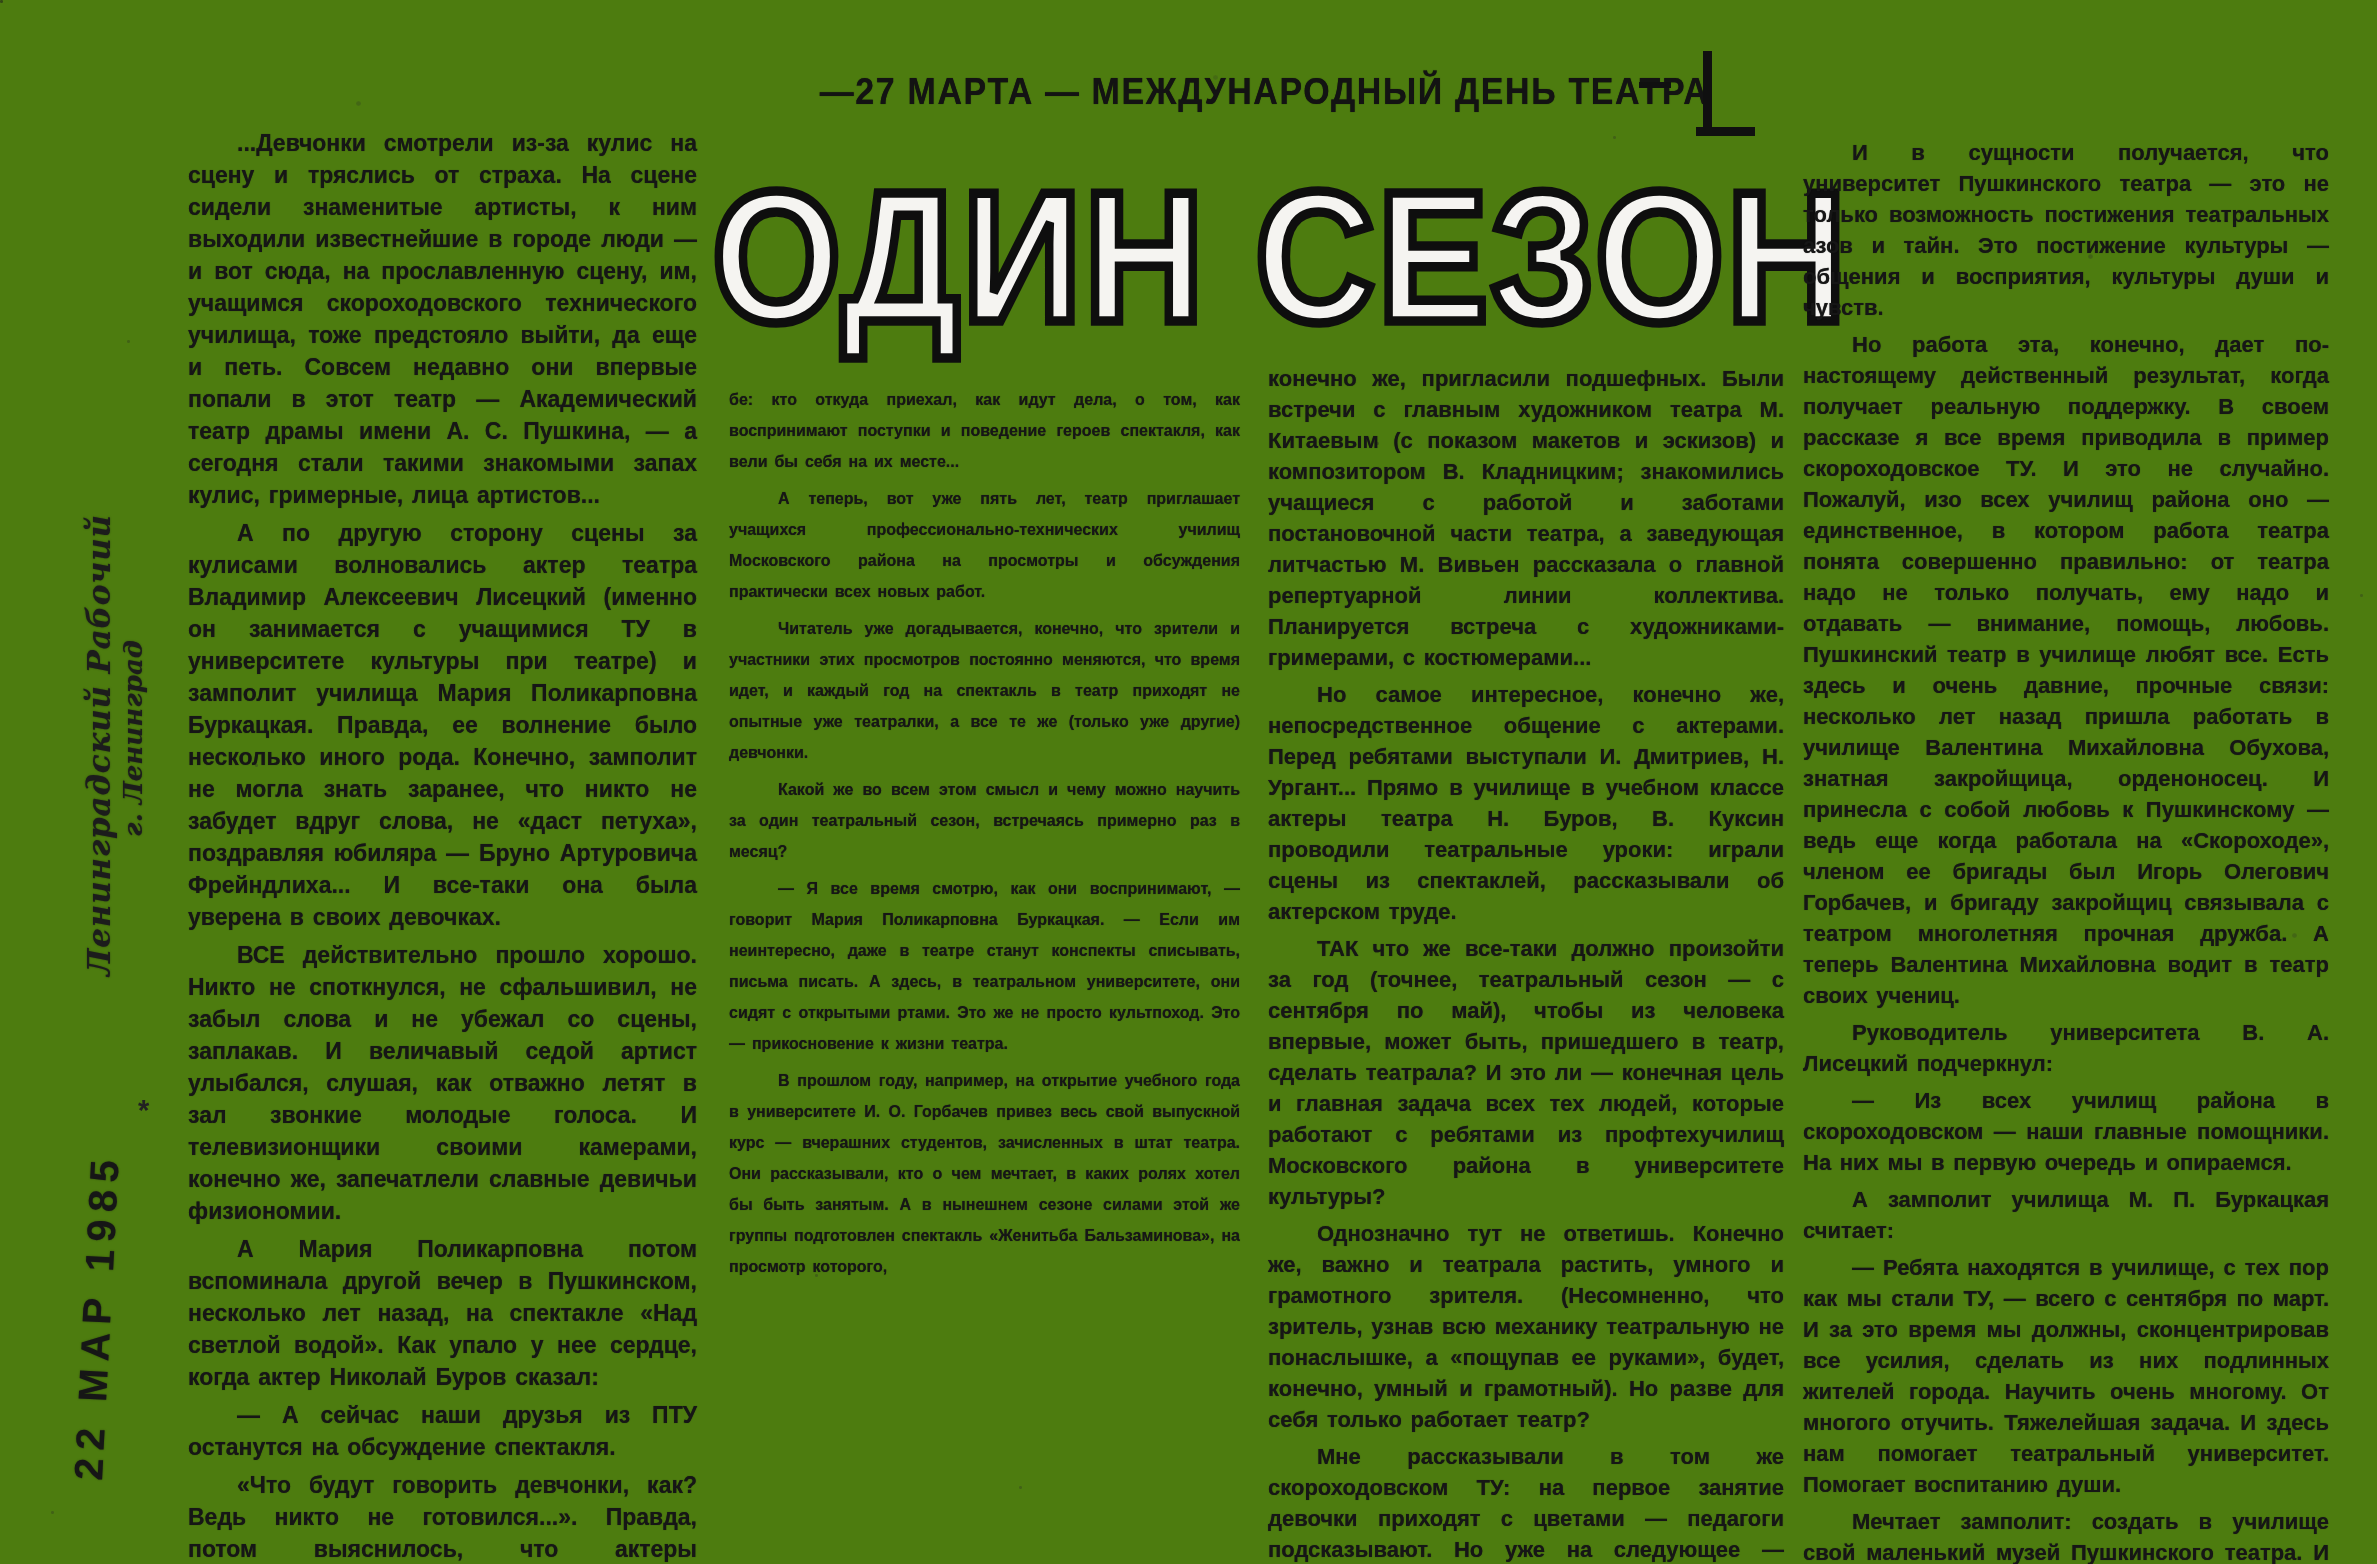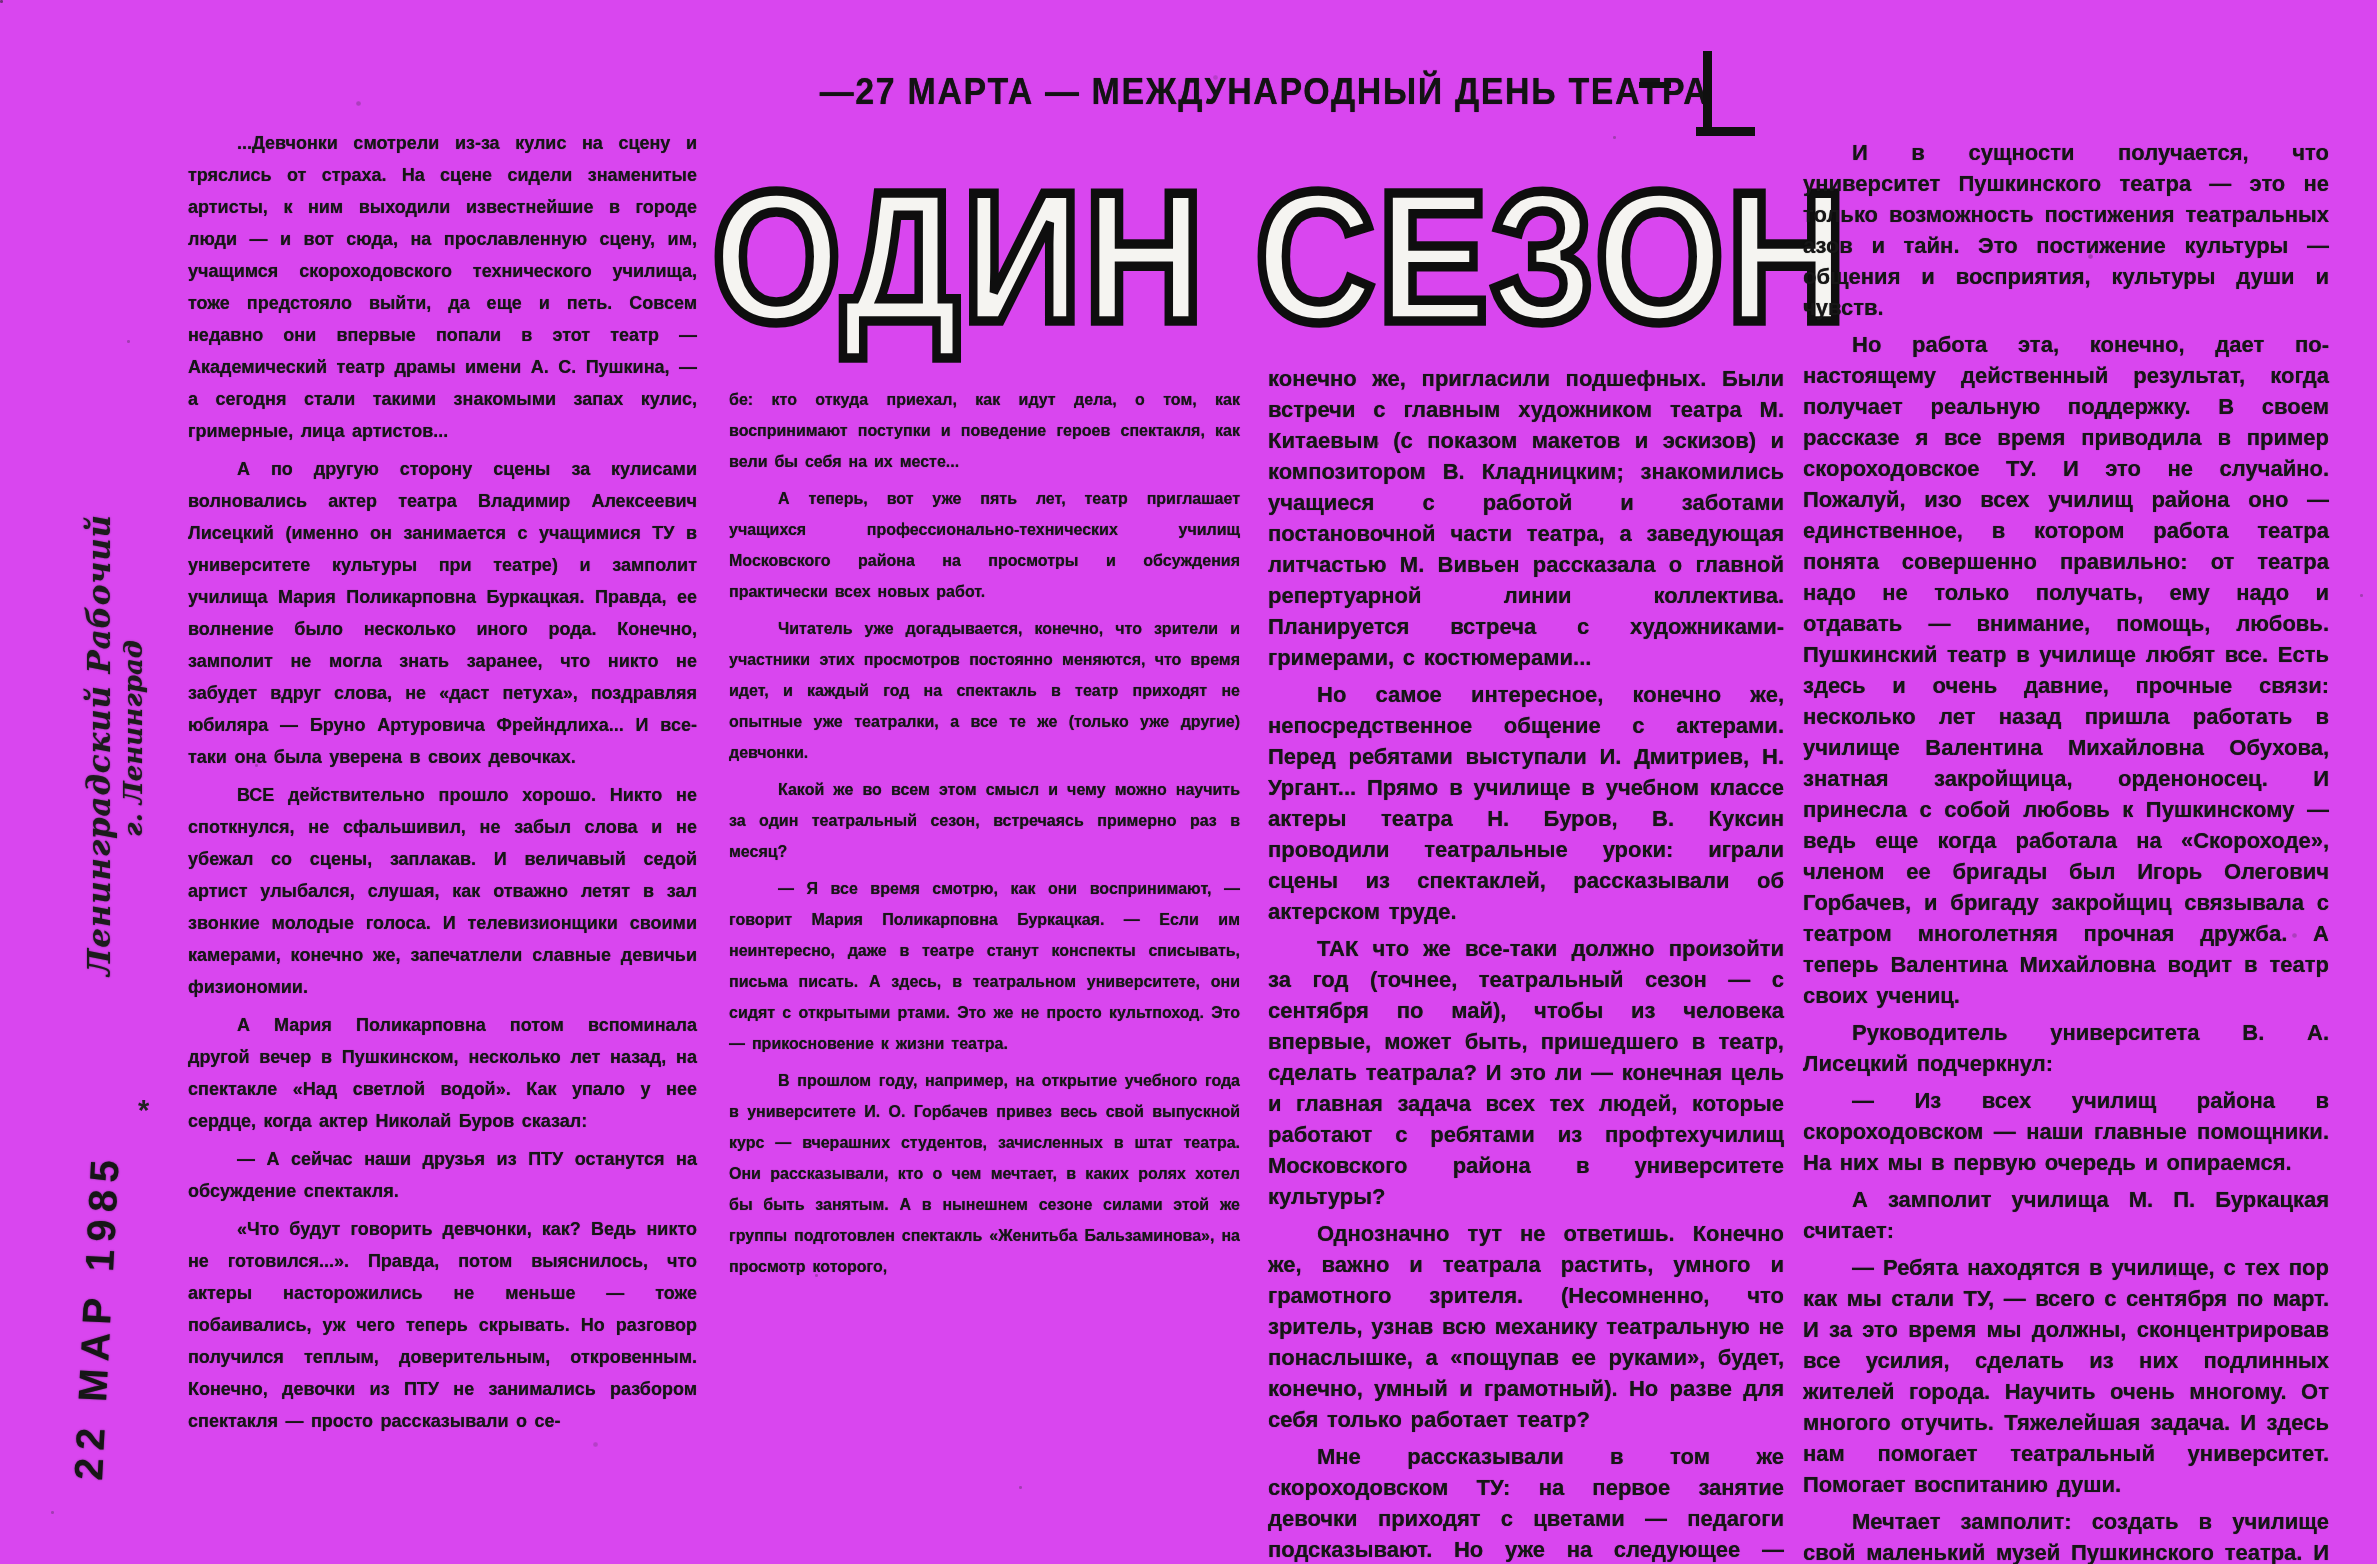--- a/index.html
+++ b/index.html
@@ -1,31 +1,31 @@
 <!DOCTYPE html>
 <html style="font-size:13.6px"><head>
 <meta charset="utf-8">
 <style>
   html,body{margin:0;padding:0;background:#e8e7e4;}
-  #page{position:relative;width:2377px;height:1565px;background:#d946ef;overflow:hidden;
+  #page{position:relative;width:2377px;height:1565px;background:#4d7c0f;overflow:hidden;
         font-family:"Liberation Sans",sans-serif;color:#141414;}
   
   .kicker{position:absolute;left:807px;top:71px;width:849px;text-align:center;
           font-size:35px;font-weight:700;letter-spacing:1.7px;white-space:nowrap;
           transform:scale(.97,1.05);color:#131313;text-shadow:0 0 0.8px rgba(10,10,10,.8);}
   .cropmark .bar{position:absolute;background:#101010;}
   .headline{position:absolute;left:712px;top:143px;width:1087px;height:221px;
             text-align:center;font-size:166px;font-weight:700;letter-spacing:2.5px;
             white-space:nowrap;line-height:204px;color:#f5f4f1;
             -webkit-text-stroke:8.5px #0e0e0e;transform:scale(1,1.12);transform-origin:center top;}
   @supports not (-webkit-text-stroke:1px black){.headline{color:#0e0e0e;}}
   
   .col{position:absolute;text-align:justify;font-weight:700;color:#161616;
        text-shadow:0 0 0.8px rgba(20,20,20,.75);}
-  #col1{left:188px;top:127px;width:509px;height:1410px;font-size:18px;line-height:32px;}
+  #col1{left:188px;top:127px;width:509px;height:1410px;font-size:23px;line-height:32px;}
   #col2{left:729px;top:384px;width:511px;height:1180px;font-size:16px;line-height:31px;}
   #col3{left:1260px;top:363px;width:516px;height:1180px;font-size:22px;line-height:31px;margin-left:8px;}
   #col4{left:1803px;top:126px;width:526px;height:1426px;font-size:22px;line-height:31px;margin-top:11px;}
   .para{margin:0 0 6px 0;text-indent:49px;word-spacing:2.5px;}
   .para.cont{text-indent:0;}
   
   .stamp-name{position:absolute;left:82px;top:976px;width:475px;
               transform:rotate(-90deg);transform-origin:top left;
               font-family:"DejaVu Serif",serif;font-style:italic;font-weight:700;
               color:#1c1c1c;text-shadow:0 0 1.7px rgba(20,20,20,.55);line-height:34px;}

